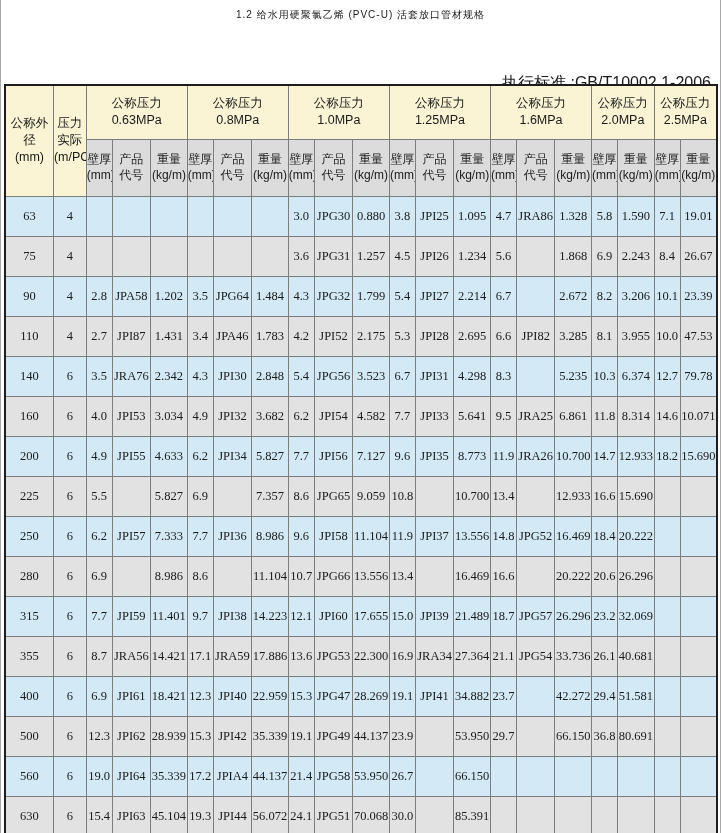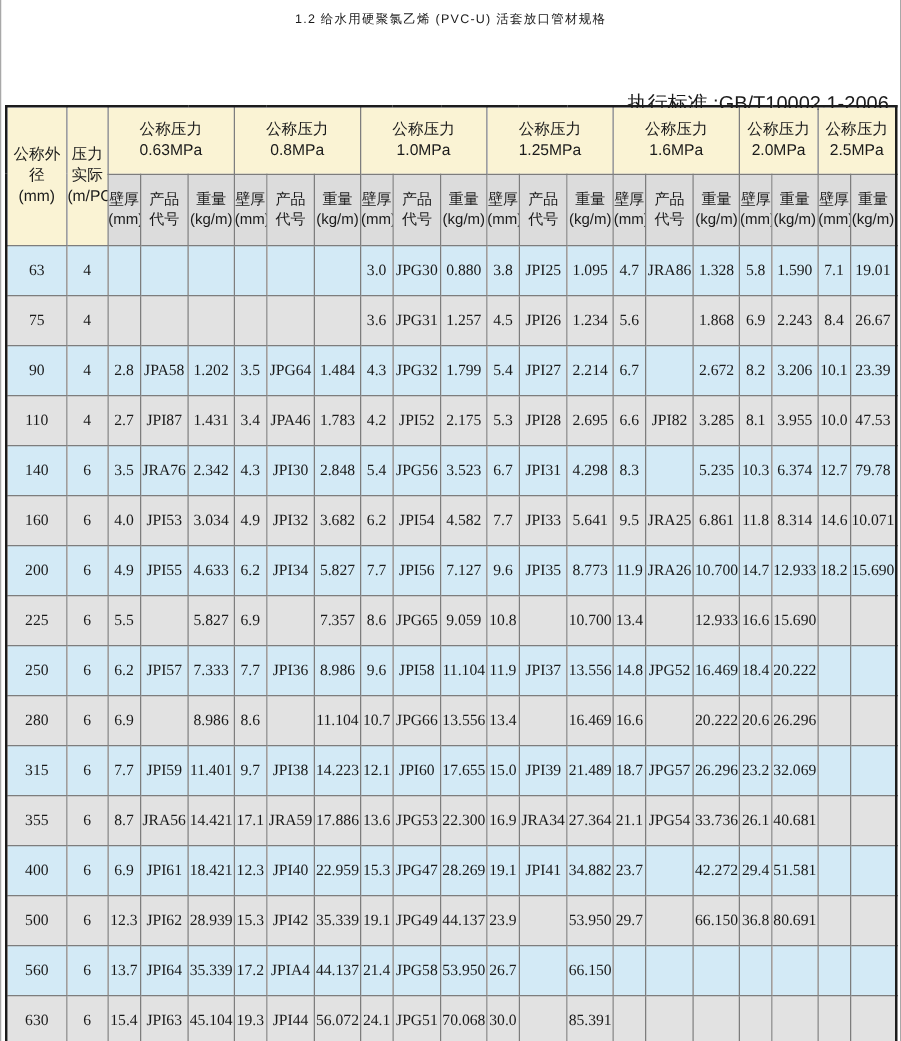--- a/index.html
+++ b/index.html
@@ -517,21 +517,21 @@
           <td></td>
           <td>66.150</td>
           <td>36.8</td>
           <td>80.691</td>
           <td></td>
           <td></td>
         </tr>
         <tr class="blue">
           <td>560</td>
           <td>6</td>
-          <td>13.7</td>
+          <td>19.0</td>
           <td>JPI64</td>
           <td>35.339</td>
           <td>17.2</td>
           <td>JPIA4</td>
           <td>44.137</td>
           <td>21.4</td>
           <td>JPG58</td>
           <td>53.950</td>
           <td>26.7</td>
           <td></td>

